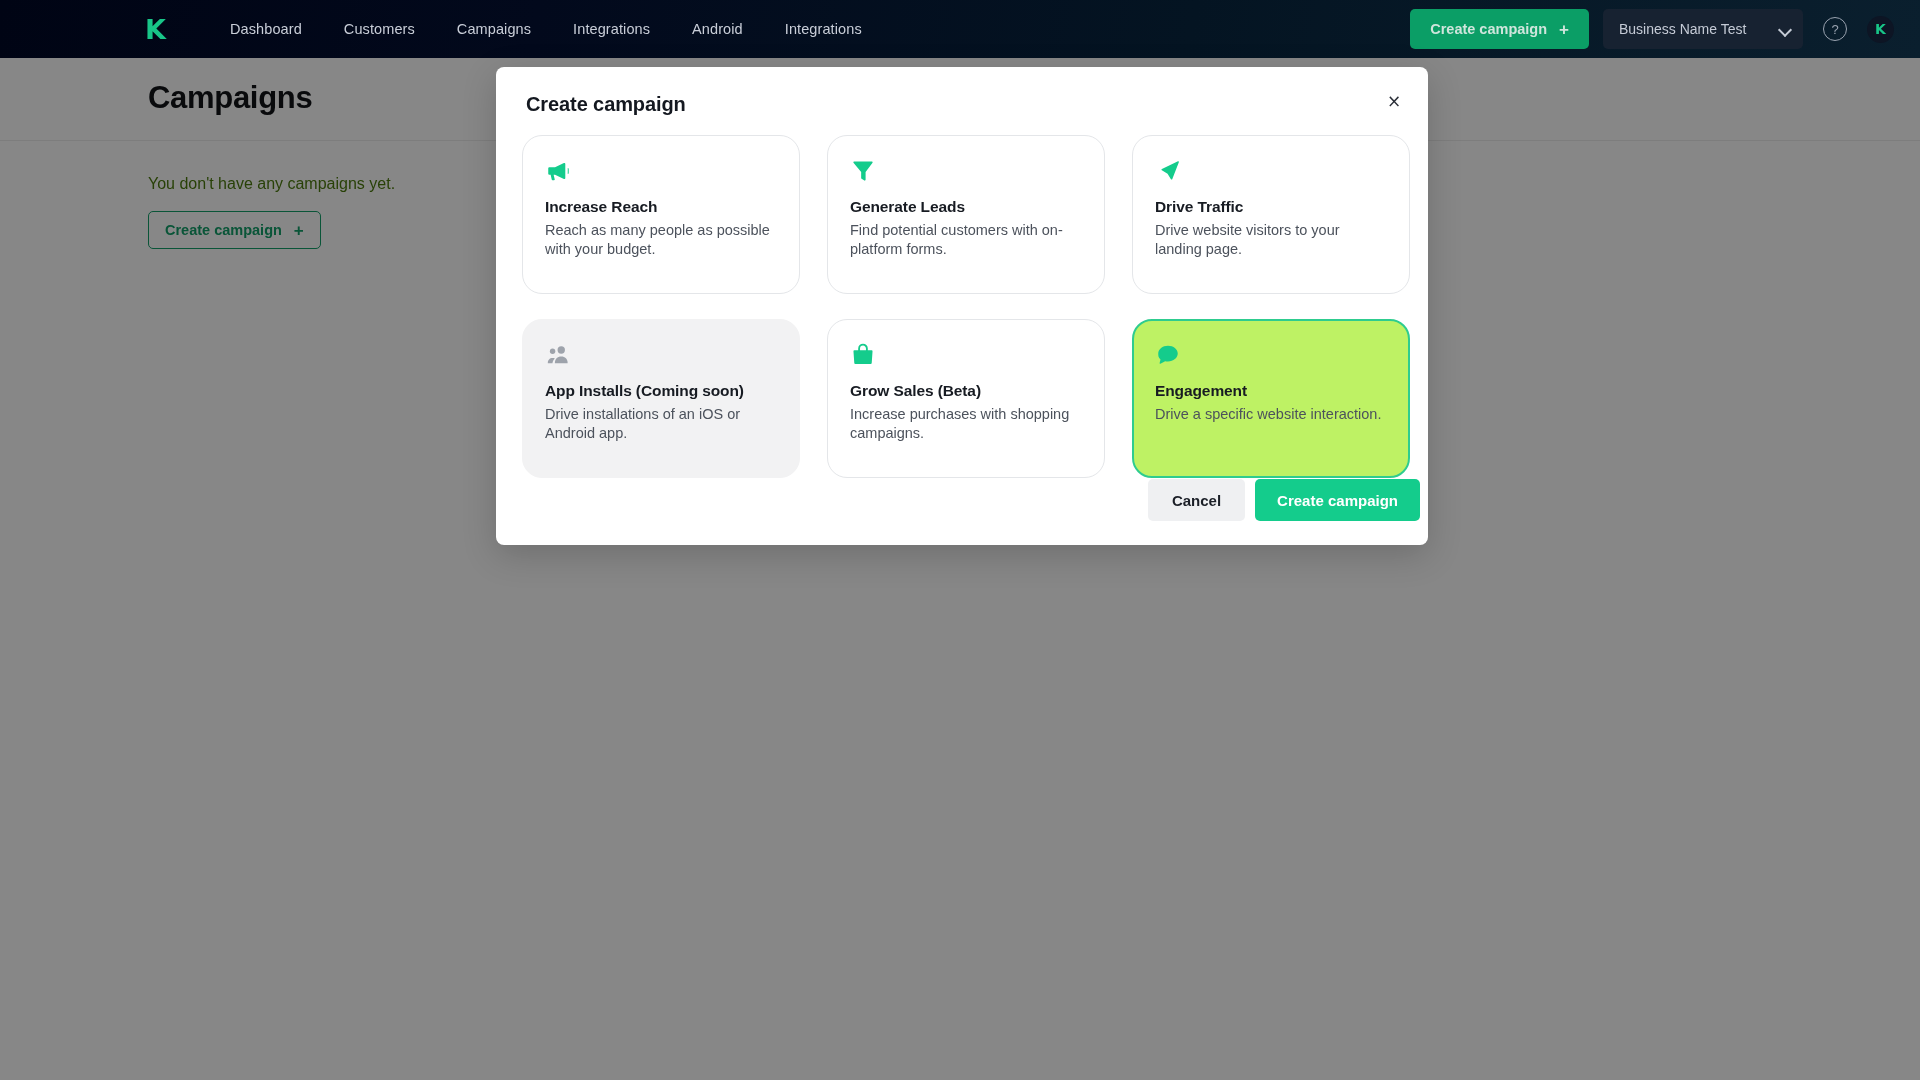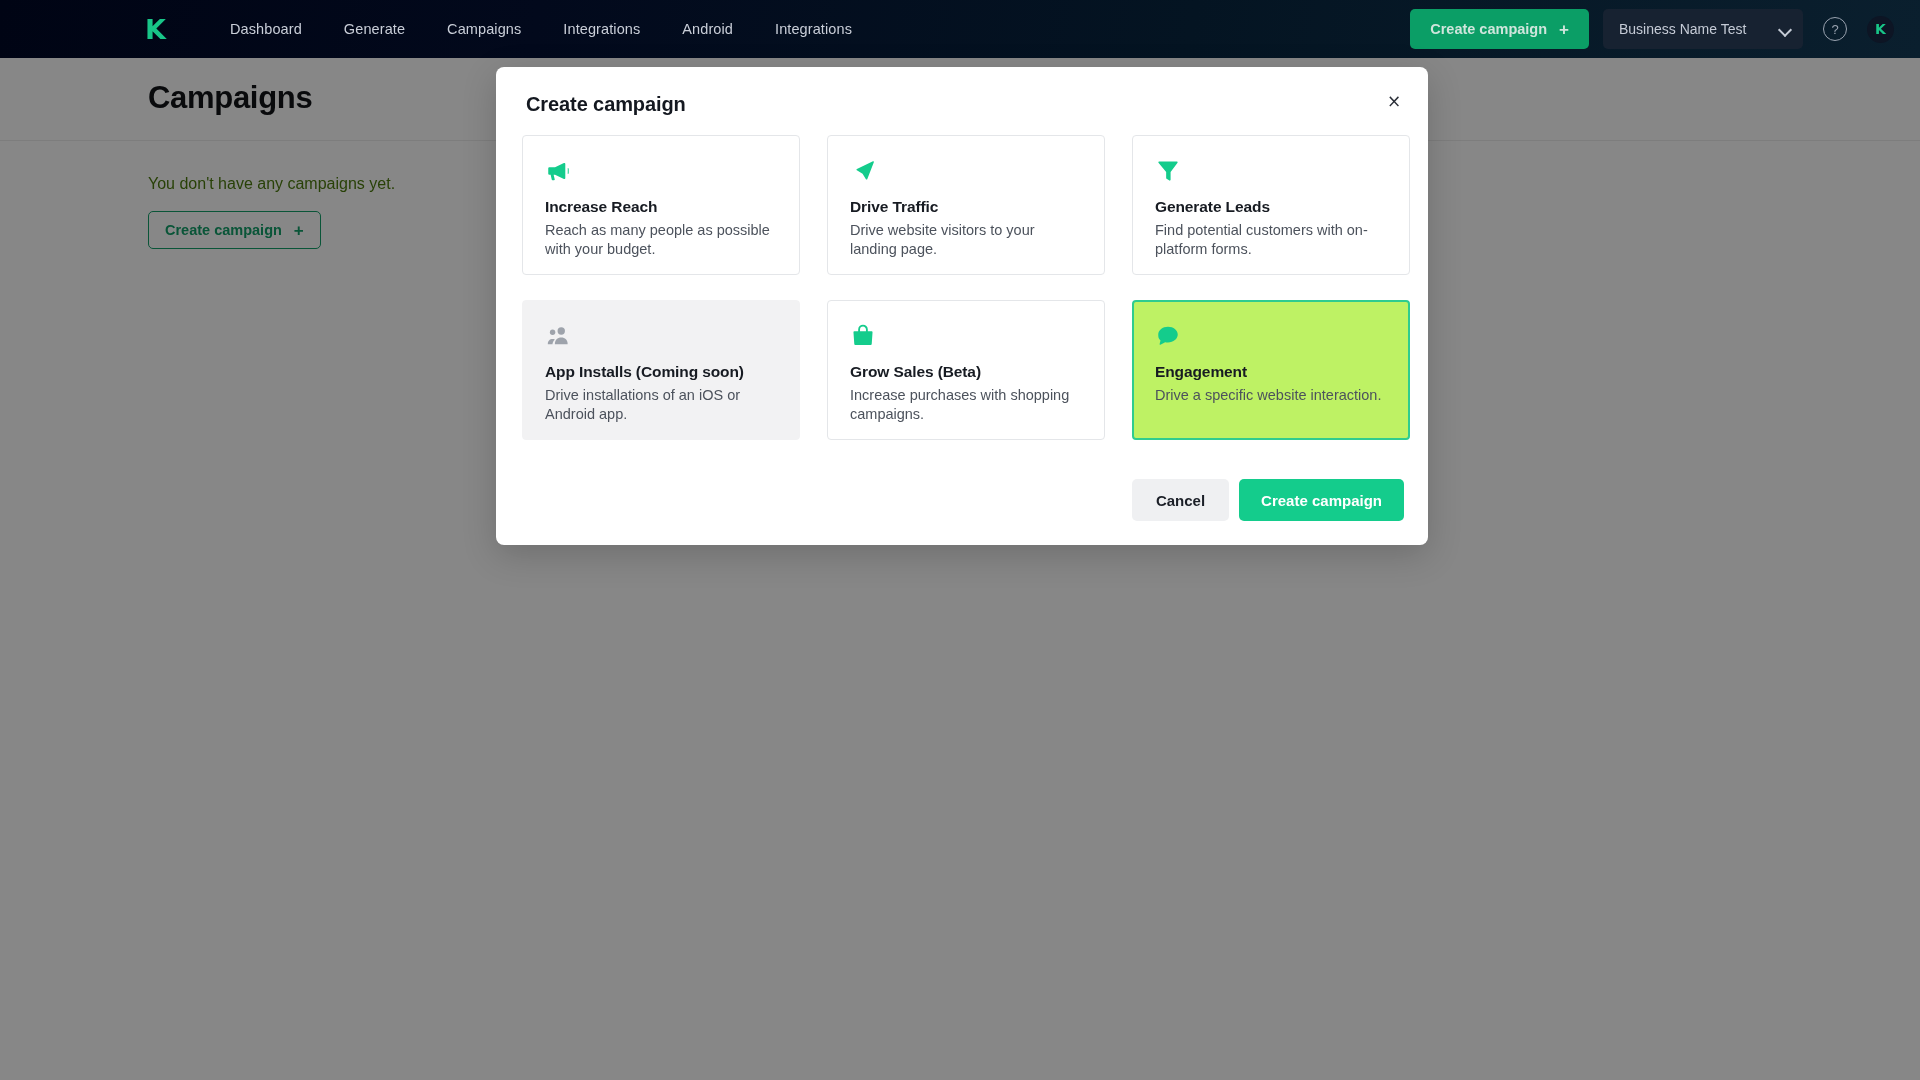--- a/index.html
+++ b/index.html
@@ -109,35 +109,35 @@
     font-family: "DejaVu Sans", sans-serif;
   }
 
   .grid {
     position: absolute; left: 26px; top: 68px;
     width: 884px;
     display: grid; grid-template-columns: repeat(3, 278px);
     gap: 25px 27px;
   }
   .card {
-    height: 140px; border-radius: 4px; background: #ffffff;
+    height: 159px; border-radius: 20px; background: #ffffff;
     border: 1px solid #e4e6e9; padding: 22px 20px 0 22px; cursor: pointer;
     position: relative;
   }
   .card.selected { background: #bef264; border: 2px solid #2ecc8f; padding: 21px 19px 0 21px; }
   .card.disabled { background: #f2f2f3; border: 1px solid #f2f2f3; cursor: not-allowed; }
   .card-icon { height: 30px; margin-bottom: 10px; display: flex; align-items: flex-start; }
   .card-icon svg { display: block; }
   .card-title {
     font-size: 15.5px; font-weight: 700; color: #171b22; margin-bottom: 5px; letter-spacing: -.1px;
   }
   .card-desc { font-size: 14.5px; color: #4c525c; line-height: 1.28; max-width: 240px; }
 
   .modal-footer {
-    position: absolute; right: 24px; bottom: 24px;
+    position: absolute; right: 8px; bottom: 24px;
     display: flex; align-items: center; gap: 10px;
   }
   .btn-cancel {
     background: #eff0f2; color: #1b1f27; border: none;
     height: 42px; padding: 0 24px; border-radius: 5px;
     font-size: 15px; font-weight: 700; cursor: pointer;
     font-family: "Liberation Sans", sans-serif;
   }
   .btn-submit {
     background: #14cc8c; color: #ffffff; border: none;
@@ -149,21 +149,21 @@
 </head>
 <body>
 
 <div class="page">
 
   <div class="topnav">
     <div class="brand">K</div>
 
     <nav class="navlinks">
       <span class="navlink">Dashboard</span>
-      <span class="navlink">Generate</span>
+      <span class="navlink">Customers</span>
       <span class="navlink">Campaigns</span>
       <span class="navlink">Integrations</span>
       <span class="navlink">Android</span>
       <span class="navlink">Integrations</span>
     </nav>
 
     <div class="nav-right">
       <button class="btn-create-nav">
         <span>Create campaign</span>
         <span class="plus">+</span>
@@ -207,35 +207,35 @@
           <path d="M21 9.2v5.6a.9.9 0 0 0 .9-.9V10.1a.9.9 0 0 0-.9-.9z"></path>
         </svg>
       </div>
       <div class="card-title">Increase Reach</div>
       <div class="card-desc">Reach as many people as possible with your budget.</div>
     </div>
 
     <div class="card">
       <div class="card-icon">
         <svg width="26" height="26" viewBox="0 0 24 24" fill="#14cc8c">
+          <path d="M3.2 4.3c-.3-.5.1-1.1.7-1.1h16.2c.6 0 1 .6.7 1.1L14.4 13v7.1c0 .6-.6 1-1.1.7l-2.6-1.6a.8.8 0 0 1-.4-.7V13L3.2 4.3z"></path>
+        </svg>
+      </div>
+      <div class="card-title">Generate Leads</div>
+      <div class="card-desc">Find potential customers with on-platform forms.</div>
+    </div>
+
+    <div class="card">
+      <div class="card-icon">
+        <svg width="26" height="26" viewBox="0 0 24 24" fill="#14cc8c">
           <path d="M21.2 3.1c.5-.2 1 .3.8.8l-6.1 15.6c-.2.5-.9.6-1.2.1l-3.1-5.1-5.3-3.2c-.5-.3-.4-1 .1-1.2L21.2 3.1z"></path>
         </svg>
       </div>
       <div class="card-title">Drive Traffic</div>
       <div class="card-desc">Drive website visitors to your landing page.</div>
-    </div>
-
-    <div class="card">
-      <div class="card-icon">
-        <svg width="26" height="26" viewBox="0 0 24 24" fill="#14cc8c">
-          <path d="M3.2 4.3c-.3-.5.1-1.1.7-1.1h16.2c.6 0 1 .6.7 1.1L14.4 13v7.1c0 .6-.6 1-1.1.7l-2.6-1.6a.8.8 0 0 1-.4-.7V13L3.2 4.3z"></path>
-        </svg>
-      </div>
-      <div class="card-title">Generate Leads</div>
-      <div class="card-desc">Find potential customers with on-platform forms.</div>
     </div>
 
     <div class="card disabled">
       <div class="card-icon">
         <svg width="26" height="26" viewBox="0 0 24 24" fill="#9ea3ab">
           <circle cx="15" cy="7.4" r="3.4"></circle>
           <circle cx="7" cy="8.6" r="2.5"></circle>
           <path d="M9.1 19.6c-.1-4 2.4-6.3 5.9-6.3s6 2.3 5.9 6.3z"></path>
           <path d="M2.6 19.6c-.1-3.1 1.7-4.9 4.4-4.9.8 0 1.5.15 2.1.42-1.3 1.1-2.1 2.7-2.2 4.48z"></path>
         </svg>

